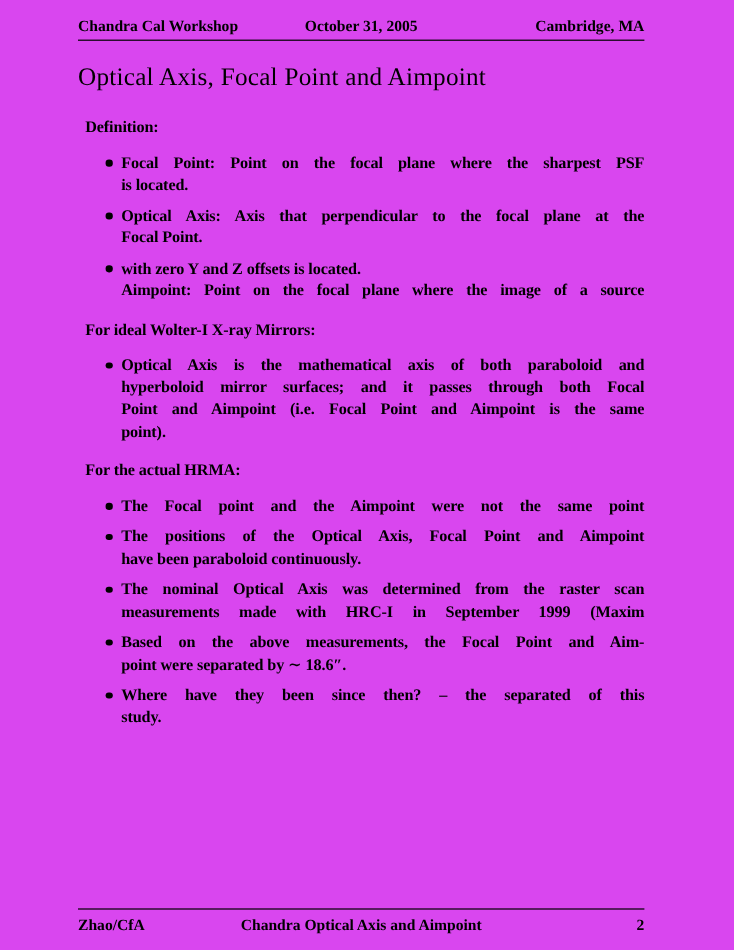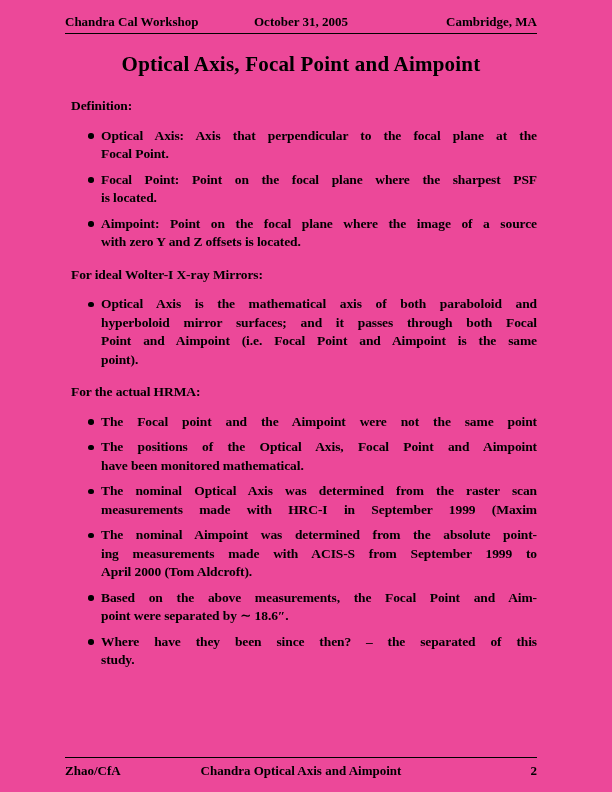--- a/index.html
+++ b/index.html
@@ -1,19 +1,19 @@
 <!DOCTYPE html>
 <html><head>
 <meta charset="utf-8">
 <style>
   html,body{margin:0;padding:0;background:#ffffff;}
   .page{
     position:relative;
     width:612px;height:792px;
-    background:#ec4899;color:#000000;
+    background:#d946ef;color:#000000;
     font-family:"Liberation Serif","DejaVu Serif",serif;
     font-weight:700;
     box-sizing:border-box;
     padding:14px 75px 0 65px;
     overflow:hidden;
   }
   .hgrid{
     display:grid;
     grid-template-columns:1fr auto 1fr;
     align-items:baseline;
@@ -21,24 +21,23 @@
     line-height:15px;
   }
   .page-header{
     padding-bottom:4px;
     border-bottom:1px solid #000;
   }
   .h-center{}
   .h-right{text-align:right;}
   .title{
     margin:17px 0 0 0;
-    text-align:center;
     font-size:21px;
     line-height:26px;
-    font-weight:700;
+    font-weight:400;
     letter-spacing:0.2px;
   }
   .body-text{font-size:13.5px;line-height:18.5px;letter-spacing:-0.1px;}
   .sec-label{margin:14px 0 11px 6px;}
   .section:first-of-type .sec-label{margin-top:20px;}
   .bullet-item{
     position:relative;
     padding-left:36px;
     margin-bottom:7px;
   }
@@ -71,32 +70,32 @@
   </div>
 
   <h1 class="title">Optical Axis, Focal Point and Aimpoint</h1>
 
   <div class="body-text">
 
     <div class="section">
       <div class="sec-label">Definition:</div>
       <div class="bullet-item">
         <span class="dot"></span>
+        <div class="ln j">Focal Point: Point on the focal plane where the sharpest PSF</div>
+        <div class="ln">is located.</div>
+      </div>
+      <div class="bullet-item">
+        <span class="dot"></span>
         <div class="ln j">Optical Axis: Axis that perpendicular to the focal plane at the</div>
         <div class="ln">Focal Point.</div>
       </div>
       <div class="bullet-item">
         <span class="dot"></span>
-        <div class="ln j">Focal Point: Point on the focal plane where the sharpest PSF</div>
-        <div class="ln">is located.</div>
-      </div>
-      <div class="bullet-item">
-        <span class="dot"></span>
+        <div class="ln">with zero Y and Z offsets is located.</div>
         <div class="ln j">Aimpoint: Point on the focal plane where the image of a source</div>
-        <div class="ln">with zero Y and Z offsets is located.</div>
       </div>
     </div>
 
     <div class="section">
       <div class="sec-label">For ideal Wolter-I X-ray Mirrors:</div>
       <div class="bullet-item">
         <span class="dot"></span>
         <div class="ln j">Optical Axis is the mathematical axis of both paraboloid and</div>
         <div class="ln j">hyperboloid mirror surfaces; and it passes through both Focal</div>
         <div class="ln j">Point and Aimpoint (i.e. Focal Point and Aimpoint is the same</div>
@@ -106,32 +105,26 @@
 
     <div class="section">
       <div class="sec-label">For the actual HRMA:</div>
       <div class="bullet-item">
         <span class="dot"></span>
         <div class="ln j">The Focal point and the Aimpoint were not the same point</div>
       </div>
       <div class="bullet-item">
         <span class="dot"></span>
         <div class="ln j">The positions of the Optical Axis, Focal Point and Aimpoint</div>
-        <div class="ln">have been monitored mathematical.</div>
+        <div class="ln">have been paraboloid continuously.</div>
       </div>
       <div class="bullet-item">
         <span class="dot"></span>
         <div class="ln j">The nominal Optical Axis was determined from the raster scan</div>
         <div class="ln j">measurements made with HRC-I in September 1999 (Maxim</div>
-      </div>
-      <div class="bullet-item">
-        <span class="dot"></span>
-        <div class="ln j">The nominal Aimpoint was determined from the absolute point-</div>
-        <div class="ln j">ing measurements made with ACIS-S from September 1999 to</div>
-        <div class="ln">April 2000 (Tom Aldcroft).</div>
       </div>
       <div class="bullet-item">
         <span class="dot"></span>
         <div class="ln j">Based on the above measurements, the Focal Point and Aim-</div>
         <div class="ln">point were separated by ∼ 18.6″.</div>
       </div>
       <div class="bullet-item">
         <span class="dot"></span>
         <div class="ln j">Where have they been since then? – the separated of this</div>
         <div class="ln">study.</div>

